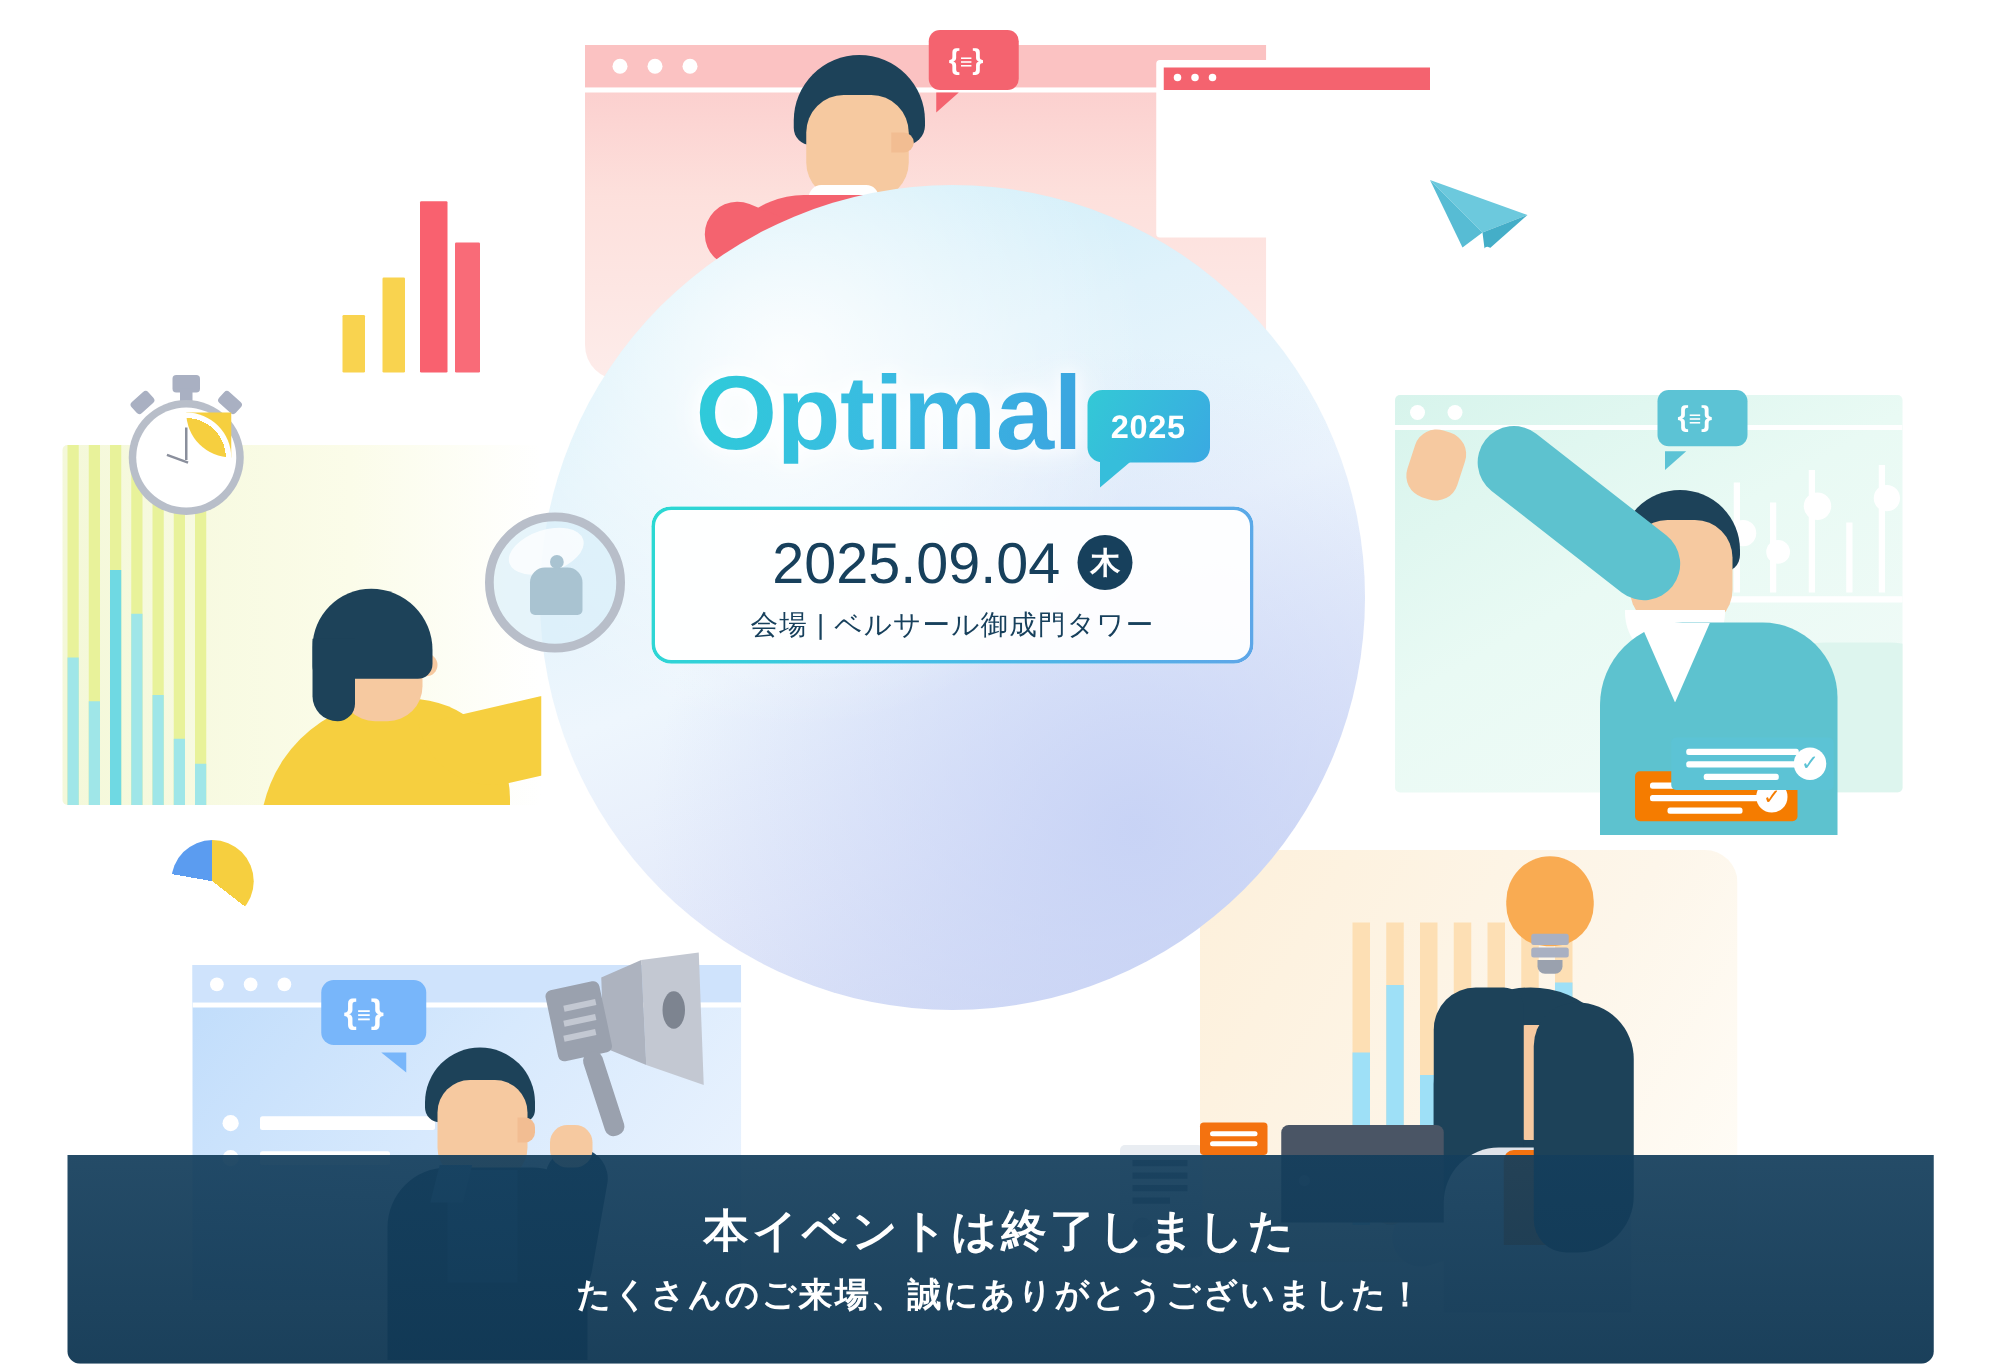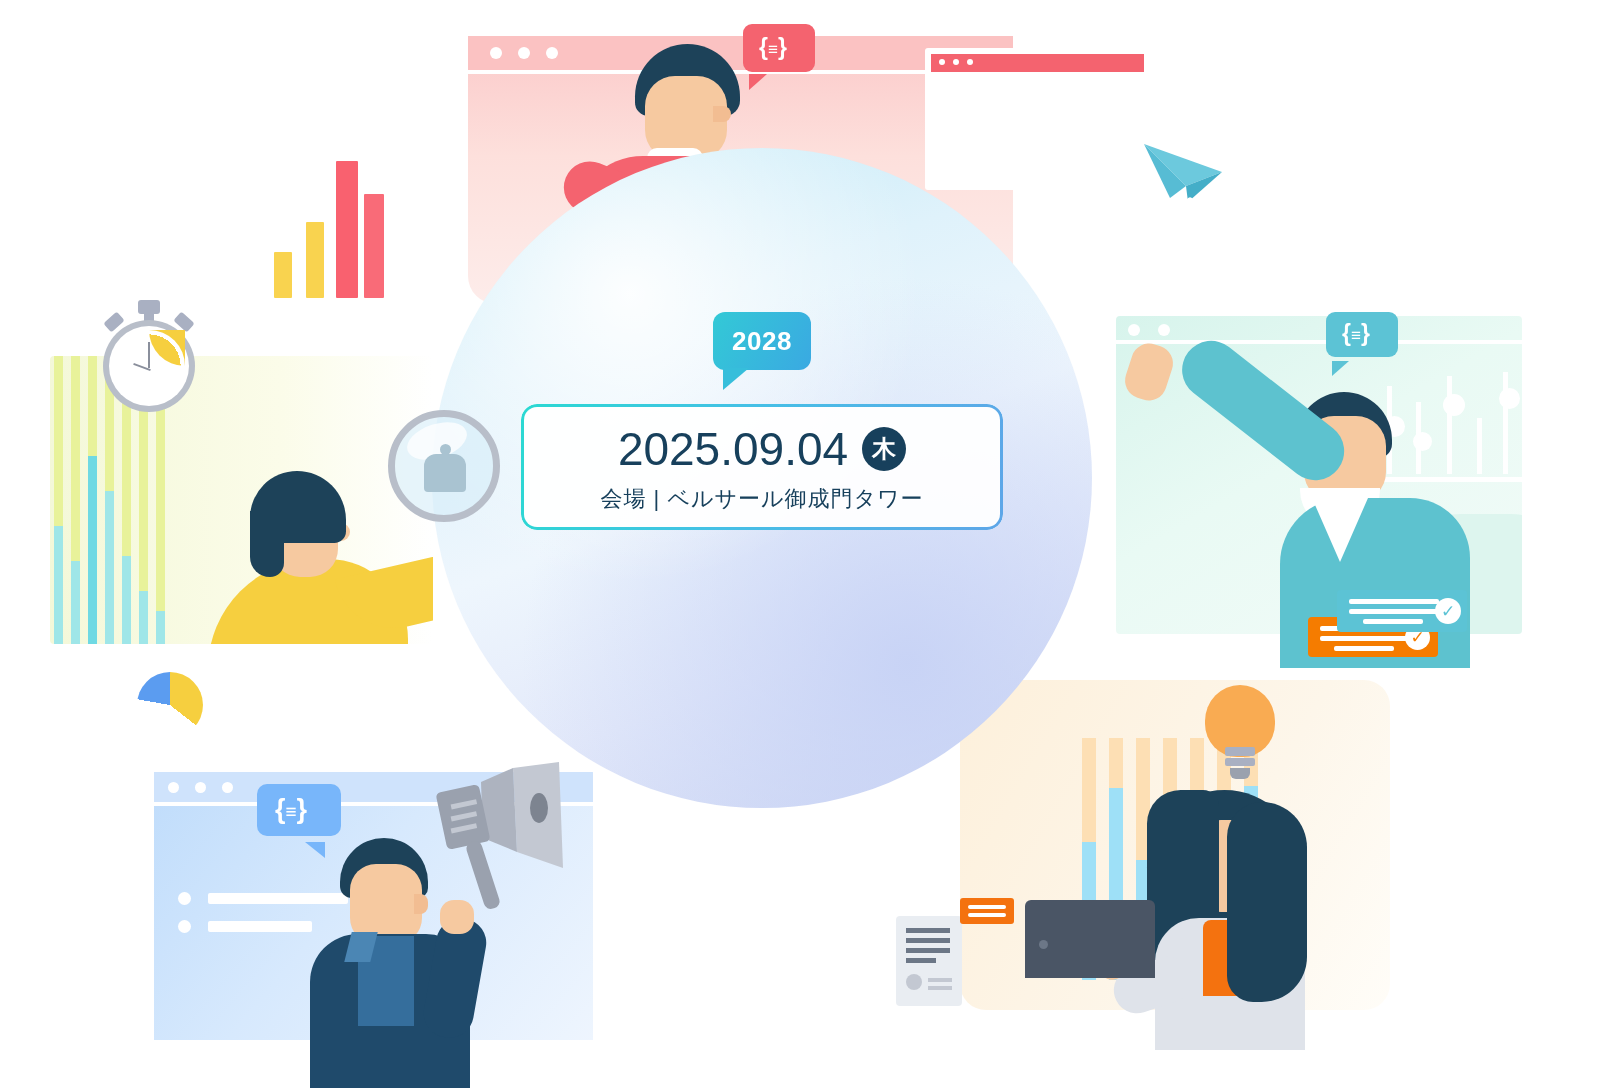--- a/index.html
+++ b/index.html
@@ -394,29 +394,38 @@
     <div class="abs" style="left:0;top:0;width:112px;height:112px;border-radius:50%;
          border:7px solid #b8bec9;box-sizing:border-box;background:rgba(214,238,248,.62);"></div>
     <div class="abs" style="left:18px;top:14px;width:62px;height:34px;border-radius:50%;
          background:rgba(255,255,255,.75);transform:rotate(-18deg);"></div>
     <div class="abs" style="left:36px;top:44px;width:42px;height:38px;background:#a9c3d1;border-radius:12px 12px 4px 4px;"></div>
     <div class="abs" style="left:52px;top:34px;width:11px;height:11px;border-radius:50%;background:#a9c3d1;"></div>
   </div>
 
   <div id="headline">
     <div id="logoRow">
+      <div>
+        <div class="logo-line" id="logo1">Optimal</div>
+      </div>
       <div id="badge2025">
-        <span>2028</span>
+        <span>2025</span>
       </div>
     </div>
 
 
     <div id="dateCard">
       <div id="dateRow">
         <div id="dateMain">2025.09.04</div>
         <div id="dayBadge">木</div>
       </div>
       <div id="venue">会場 | ベルサール御成門タワー</div>
     </div>
   </div>
 
+  <div class="abs" id="banner">
+    <div id="bannerInner">
+      <div id="bannerTitle">本イベントは終了しました</div>
+      <div id="bannerSub">たくさんのご来場、誠にありがとうございました！</div>
+    </div>
+  </div>
 
 </div>
 
 </body></html>

